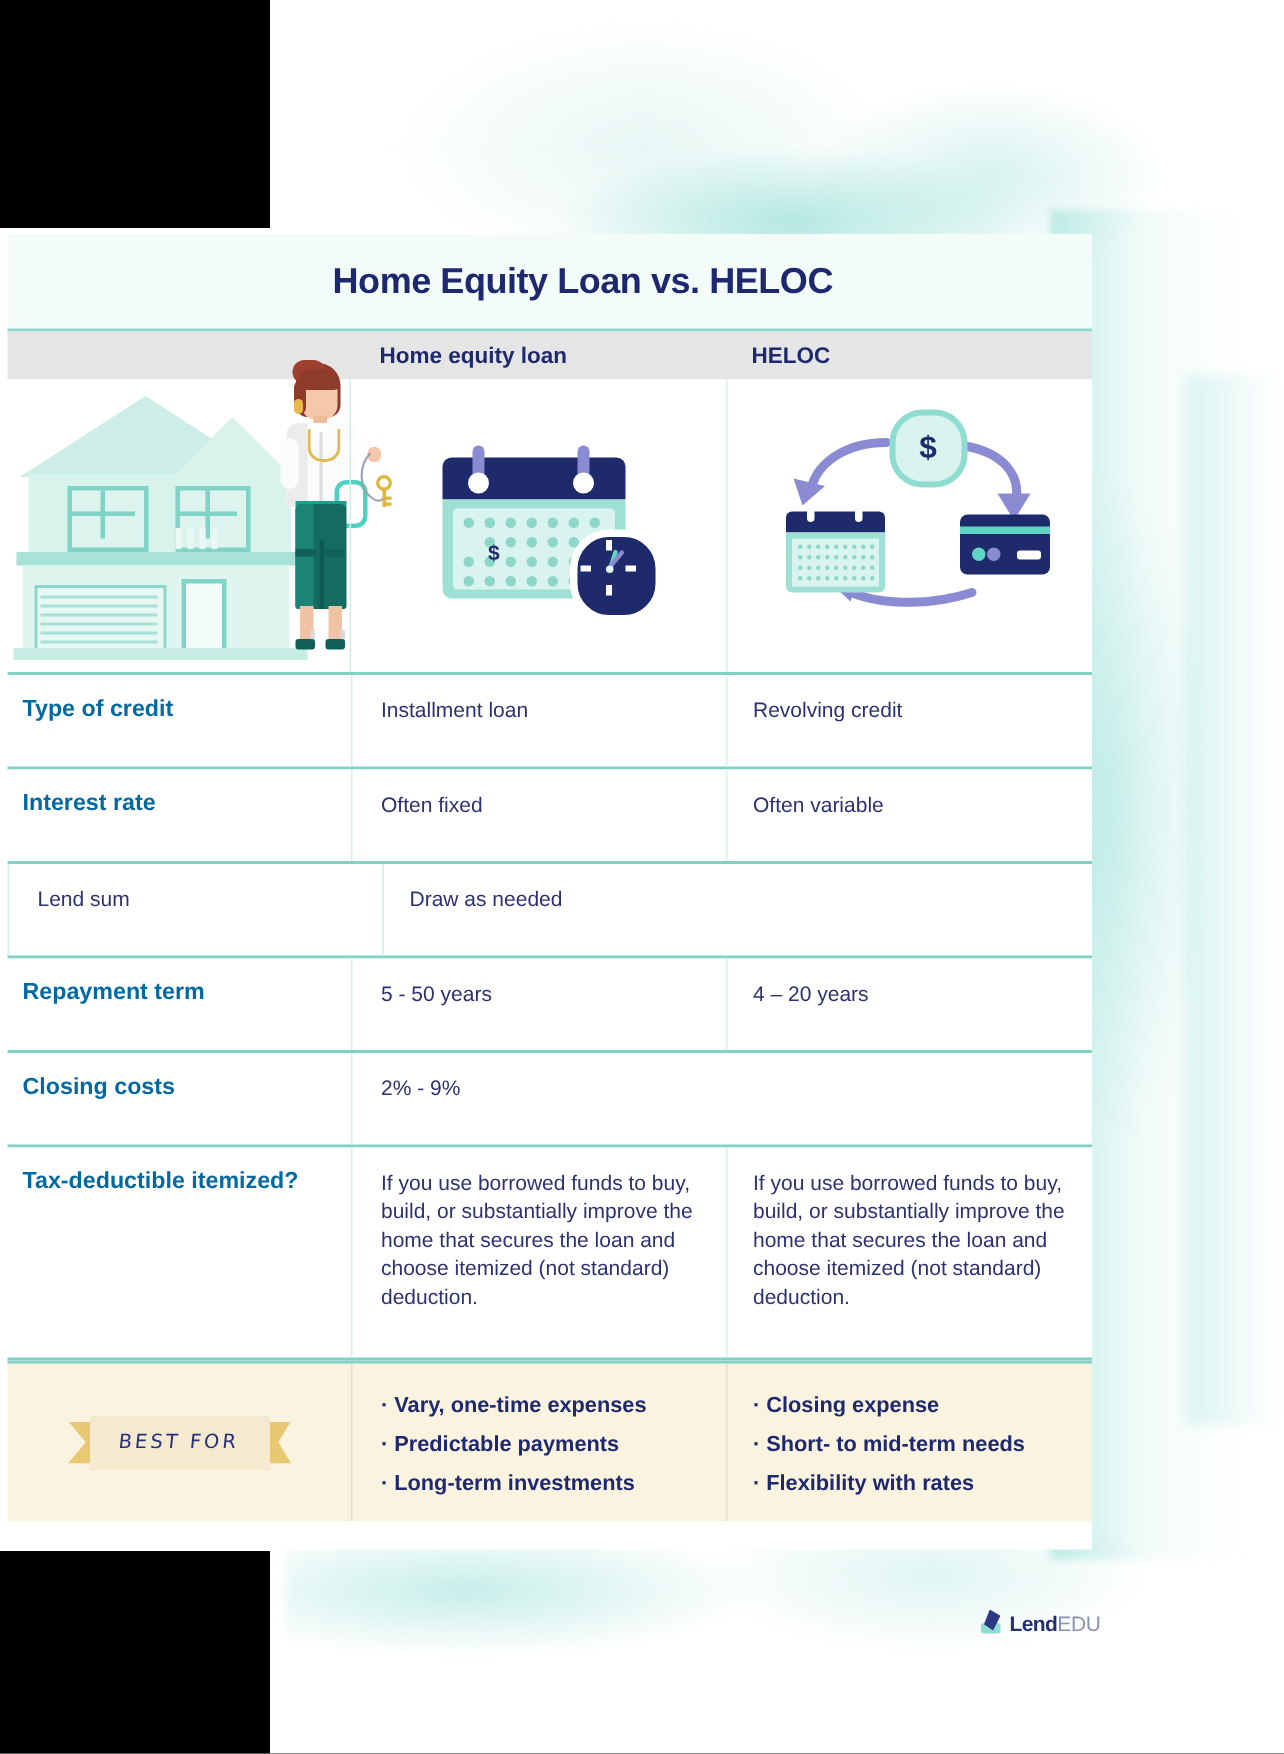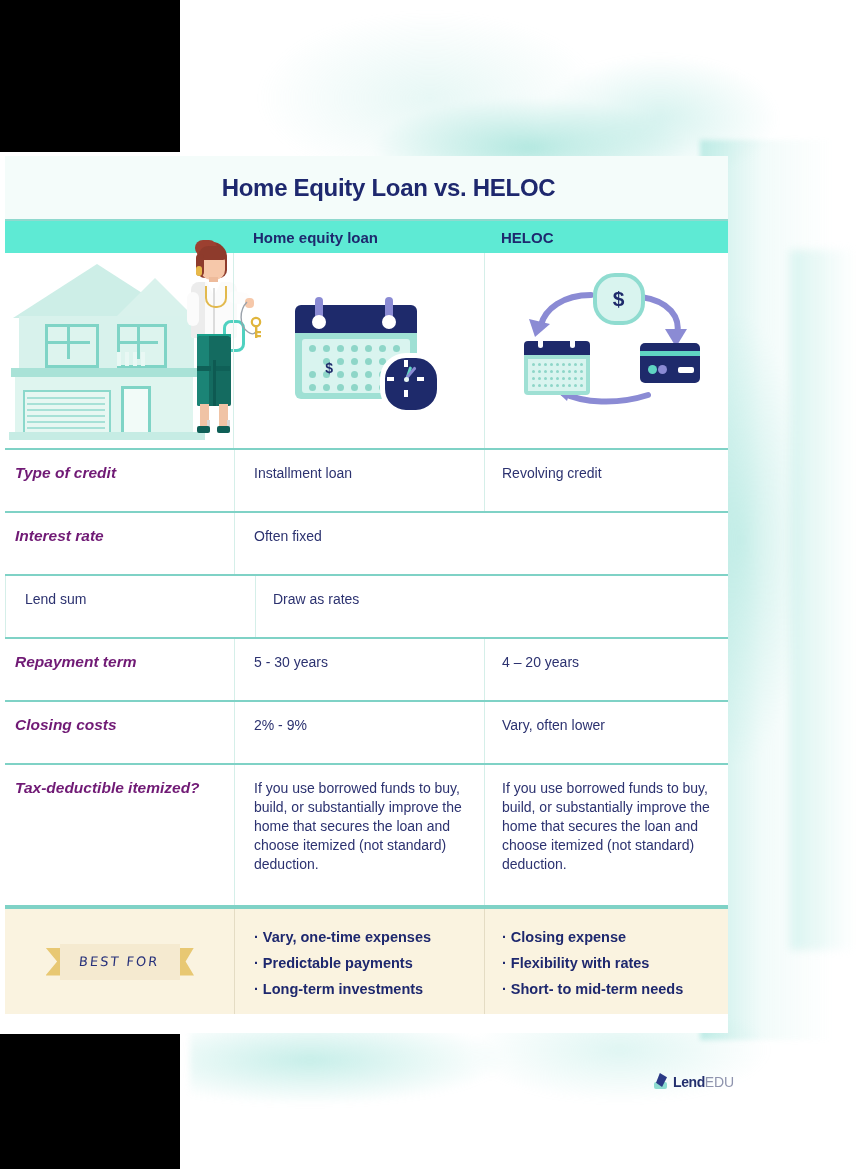--- a/index.html
+++ b/index.html
@@ -80,21 +80,21 @@
     display:flex;align-items:center;justify-content:center;
   }
   #title-text{
     color:#1e286e;
     font-size:24px;font-weight:bold;letter-spacing:-.3px;
     margin-left:44px;
   }
 
   
   #head-row{
-    display:flex;height:32px;background:#5eead4;
+    display:flex;height:32px;background:#e5e5e5;
   }
   .hd-cell{display:flex;align-items:center;}
   #hd-spacer{width:229px;background:transparent;}
   #hd-hel{width:250px;padding-left:19px;box-sizing:border-box;}
   #hd-heloc{width:244px;padding-left:17px;box-sizing:border-box;}
   .hd-label{color:#1e286e;font-size:15px;font-weight:bold;}
 
   
   #art-row{
     position:relative;height:195px;
@@ -104,21 +104,21 @@
   }
   #art-left{width:229px;position:relative;overflow:visible;}
   #art-mid{width:250px;position:relative;border-left:1px solid #d5efe9;}
   #art-right{width:244px;position:relative;border-left:1px solid #d5efe9;}
 
   
   .trow{display:flex;border-bottom:2px solid #7fd2c6;background:#fff;}
   .trow:last-child{border-bottom:none;}
   .c-label{
     width:229px;box-sizing:border-box;padding:14px 10px 24px 10px;
-    color:#701a75;font-size:15.5px;font-weight:bold;font-style:italic;
+    color:#0369a1;font-size:15.5px;font-weight:bold;
   }
   .c-val{
     width:250px;box-sizing:border-box;padding:14px 14px 10px 19px;
     border-left:1px solid #d5efe9;
     color:#2c3270;font-size:14px;line-height:19px;
   }
   .c-val2{
     width:244px;box-sizing:border-box;padding:14px 14px 10px 17px;
     border-left:1px solid #d5efe9;
     color:#2c3270;font-size:14px;line-height:19px;
@@ -495,34 +495,34 @@
   </div>
 
   <div class="trow r-short">
     <div class="c-label">Type of credit</div>
     <div class="c-val">Installment loan</div>
     <div class="c-val2">Revolving credit</div>
   </div>
   <div class="trow r-short">
     <div class="c-label">Interest rate</div>
     <div class="c-val">Often fixed</div>
+    <div class="c-val2">Often variable</div>
   </div>
   <div class="trow r-short">
     <div class="c-val">Lend sum</div>
-    <div class="c-val2">Draw as rates</div>
+    <div class="c-val2">Draw as needed</div>
   </div>
   <div class="trow r-short">
     <div class="c-label">Repayment term</div>
-    <div class="c-val">5 - 30 years</div>
+    <div class="c-val">5 - 50 years</div>
     <div class="c-val2">4 – 20 years</div>
   </div>
   <div class="trow r-short">
     <div class="c-label">Closing costs</div>
     <div class="c-val">2% - 9%</div>
-    <div class="c-val2">Vary, often lower</div>
   </div>
   <div class="trow r-tall">
     <div class="c-label">Tax-deductible itemized?</div>
     <div class="c-val">If you use borrowed funds to buy, build, or substantially improve the home that secures the loan and choose itemized (not standard) deduction.</div>
     <div class="c-val2">If you use borrowed funds to buy, build, or substantially improve the home that secures the loan and choose itemized (not standard) deduction.</div>
   </div>
 
   <div id="best-row">
     <div id="best-badge-cell">
       <div id="ribbon">
@@ -533,22 +533,22 @@
         </div>
       </div>
     </div>
     <div class="bf-list" id="bf-col1">
       <div class="bf-item"><span class="bf-dot">·</span><span>Vary, one-time expenses</span></div>
       <div class="bf-item"><span class="bf-dot">·</span><span>Predictable payments</span></div>
       <div class="bf-item"><span class="bf-dot">·</span><span>Long-term investments</span></div>
     </div>
     <div class="bf-list" id="bf-col2">
       <div class="bf-item"><span class="bf-dot">·</span><span>Closing expense</span></div>
+      <div class="bf-item"><span class="bf-dot">·</span><span>Short- to mid-term needs</span></div>
       <div class="bf-item"><span class="bf-dot">·</span><span>Flexibility with rates</span></div>
-      <div class="bf-item"><span class="bf-dot">·</span><span>Short- to mid-term needs</span></div>
     </div>
   </div>
 </div>
 
 <div id="footer-logo">
   <div id="logo-mark">
     <div id="logo-mark-b"></div>
     <div id="logo-mark-p"></div>
   </div>
   <span id="logo-lend">Lend</span>

